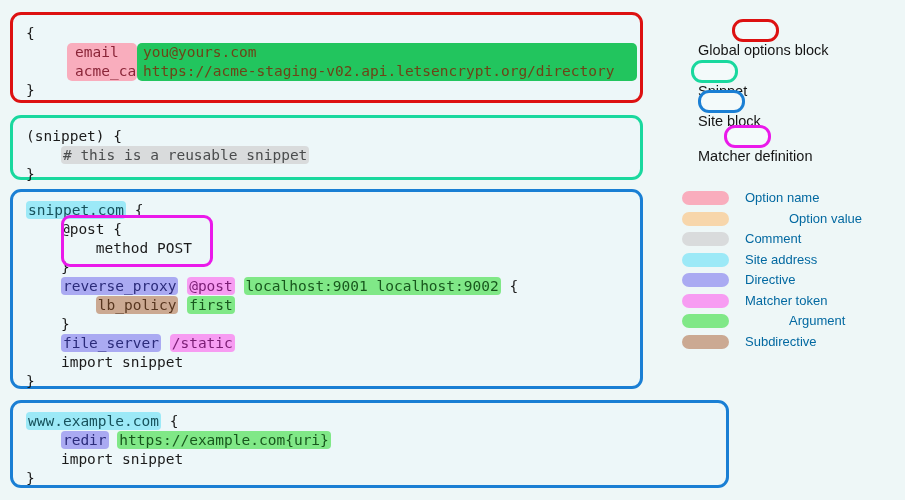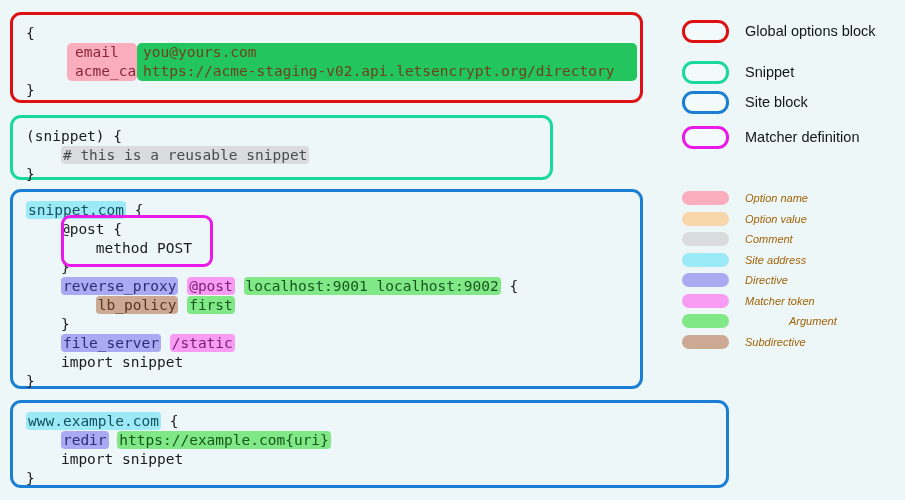--- a/index.html
+++ b/index.html
@@ -34,21 +34,21 @@
     box-sizing: border-box;
     border-radius: 11px;
     background: #edf7f9;
     font-family: "DejaVu Sans Mono", monospace;
     font-size: 14.5px;
     line-height: 19px;
     color: #1b1b1b;
     padding: 9px 12px 9px 13px;
   }
   .code-block.global  { left: 10px;  top: 12px;  width: 633px; height: 91px;  border: 3.5px solid #dd1111; }
-  .code-block.snippet { left: 10px;  top: 115px; width: 543px; height: 65px;  border: 3px solid #19d89e; }
+  .code-block.snippet { left: 10px;  top: 115px; width: 633px; height: 65px;  border: 3px solid #19d89e; }
   .code-block.site1   { left: 10px;  top: 189px; width: 633px; height: 200px; border: 3px solid #1a7fd4; }
   .code-block.site2   { left: 10px;  top: 400px; width: 719px; height: 88px;  border: 3px solid #1a7fd4; }
 
   .line { white-space: pre; height: 19px; }
 
   
   .matcher-box {
     position: absolute;
     left: 48px;
     top: 23px;
@@ -108,20 +108,21 @@
     top: 0;
     width: 237px;
     height: 500px;
   }
   .legend-outline-item {
     position: absolute;
     left: 14px;
     height: 24px;
     display: flex;
     align-items: center;
+    flex-direction: column;
   }
   .legend-swatch-outline {
     width: 47px;
     height: 23px;
     border-radius: 11px;
     box-sizing: border-box;
     background: #f3fafa;
     flex: none;
   }
   .legend-outline-label {
@@ -139,24 +140,23 @@
     align-items: center;
   }
   .legend-swatch-fill {
     width: 47px;
     height: 14px;
     border-radius: 7px;
     flex: none;
   }
   .legend-color-label {
     margin-left: 16px;
-    font-size: 11px;
-    color: #a16207;
+    font-size: 13px;
+    color: #0369a1;
     white-space: nowrap;
-    font-style: italic;
   }
 </style>
 </head>
 <body>
 
 <div id="root">
 
   <div id="code-col">
 
     <div class="code-block global">
@@ -217,21 +217,21 @@
     </div>
     <div class="legend-outline-item" style="top:125px;">
       <span class="legend-swatch-outline" style="border:3.5px solid #ea19ea;"></span>
       <span class="legend-outline-label">Matcher definition</span>
     </div>
 
     <div class="legend-color-item" style="top:189px;">
       <span class="legend-swatch-fill" style="background:#f9adbd;"></span>
       <span class="legend-color-label">Option name</span>
     </div>
-    <div class="legend-color-item" style="top:210px;">
+    <div class="legend-color-item" style="top:210px;gap:44px;">
       <span class="legend-swatch-fill" style="background:#f7d6ab;"></span>
       <span class="legend-color-label">Option value</span>
     </div>
     <div class="legend-color-item" style="top:230px;">
       <span class="legend-swatch-fill" style="background:#d9dbdc;"></span>
       <span class="legend-color-label">Comment</span>
     </div>
     <div class="legend-color-item" style="top:251px;">
       <span class="legend-swatch-fill" style="background:#9ce9f7;"></span>
       <span class="legend-color-label">Site address</span>

